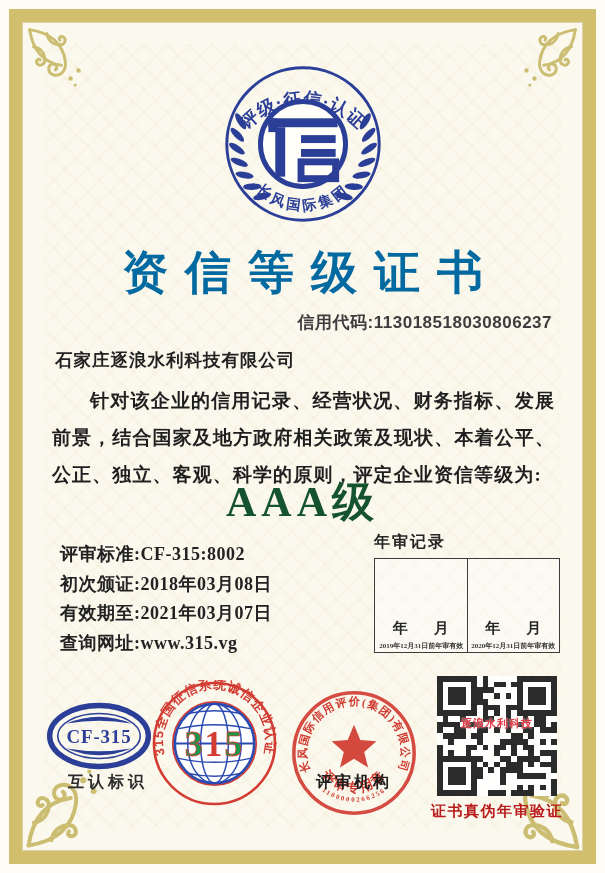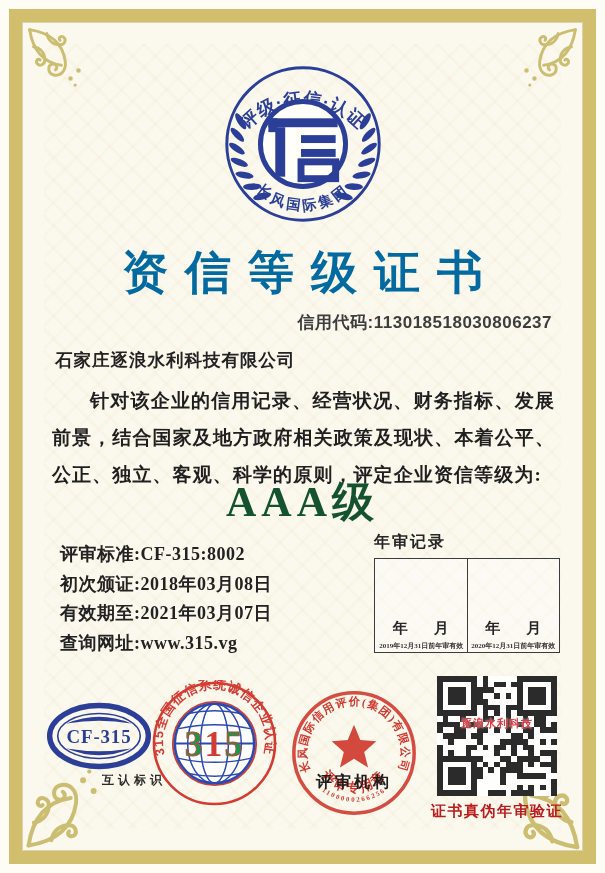--- a/index.html
+++ b/index.html
@@ -39,22 +39,22 @@
   .annual-title{font-size:16px;font-weight:bold;letter-spacing:2px;margin-bottom:5px;}
   .annual-box{display:flex;border:1.5px solid #3c3c3c;height:93px;background:rgba(255,255,255,.35);}
   .annual-cell{flex:1;position:relative;}
   .annual-cell + .annual-cell{border-left:1.5px solid #3c3c3c;}
   .ym{position:absolute;left:0;right:0;bottom:14px;text-align:center;font-size:15px;font-weight:bold;}
   .ym .gap{display:inline-block;width:26px;}
   .note{position:absolute;left:-19%;width:138%;bottom:1px;text-align:center;font-size:10px;font-weight:bold;
         white-space:nowrap;transform:scale(0.70);transform-origin:center bottom;color:#333;}
 
   .cf-logo{position:absolute;left:44px;top:701px;}
-  .mutual{position:absolute;left:50px;top:772px;width:116px;text-align:right;
-          font-family:"Liberation Sans", sans-serif;font-weight:bold;font-size:12px;letter-spacing:4px;color:#2b2b2b;}
+  .mutual{position:absolute;left:50px;top:772px;width:116px;text-align:center;
+          font-family:"Liberation Sans", sans-serif;font-weight:bold;font-size:16px;letter-spacing:4px;color:#2b2b2b;}
   .globe-logo{position:absolute;left:151px;top:680px;}
   .seal{position:absolute;left:289px;top:688px;}
   .seal-org{position:absolute;left:0;right:0;top:56px;text-align:center;
             font-size:16px;font-weight:bold;color:#1d1d1d;letter-spacing:3px;margin-top:28px;}
   .qr-wrap{position:absolute;left:437px;top:676px;width:120px;height:120px;background:#fefefc;}
   #qr{display:grid;grid-template-columns:repeat(21,1fr);grid-template-rows:repeat(21,1fr);
       width:120px;height:120px;}
   #qr .b{background:#2b2b2b;}
   .qr-overlay{position:absolute;left:0;right:0;top:40px;text-align:center;font-size:11px;font-weight:bold;
       color:#e03a44;text-shadow:0 0 2px rgba(255,255,255,.8);letter-spacing:1px;}

